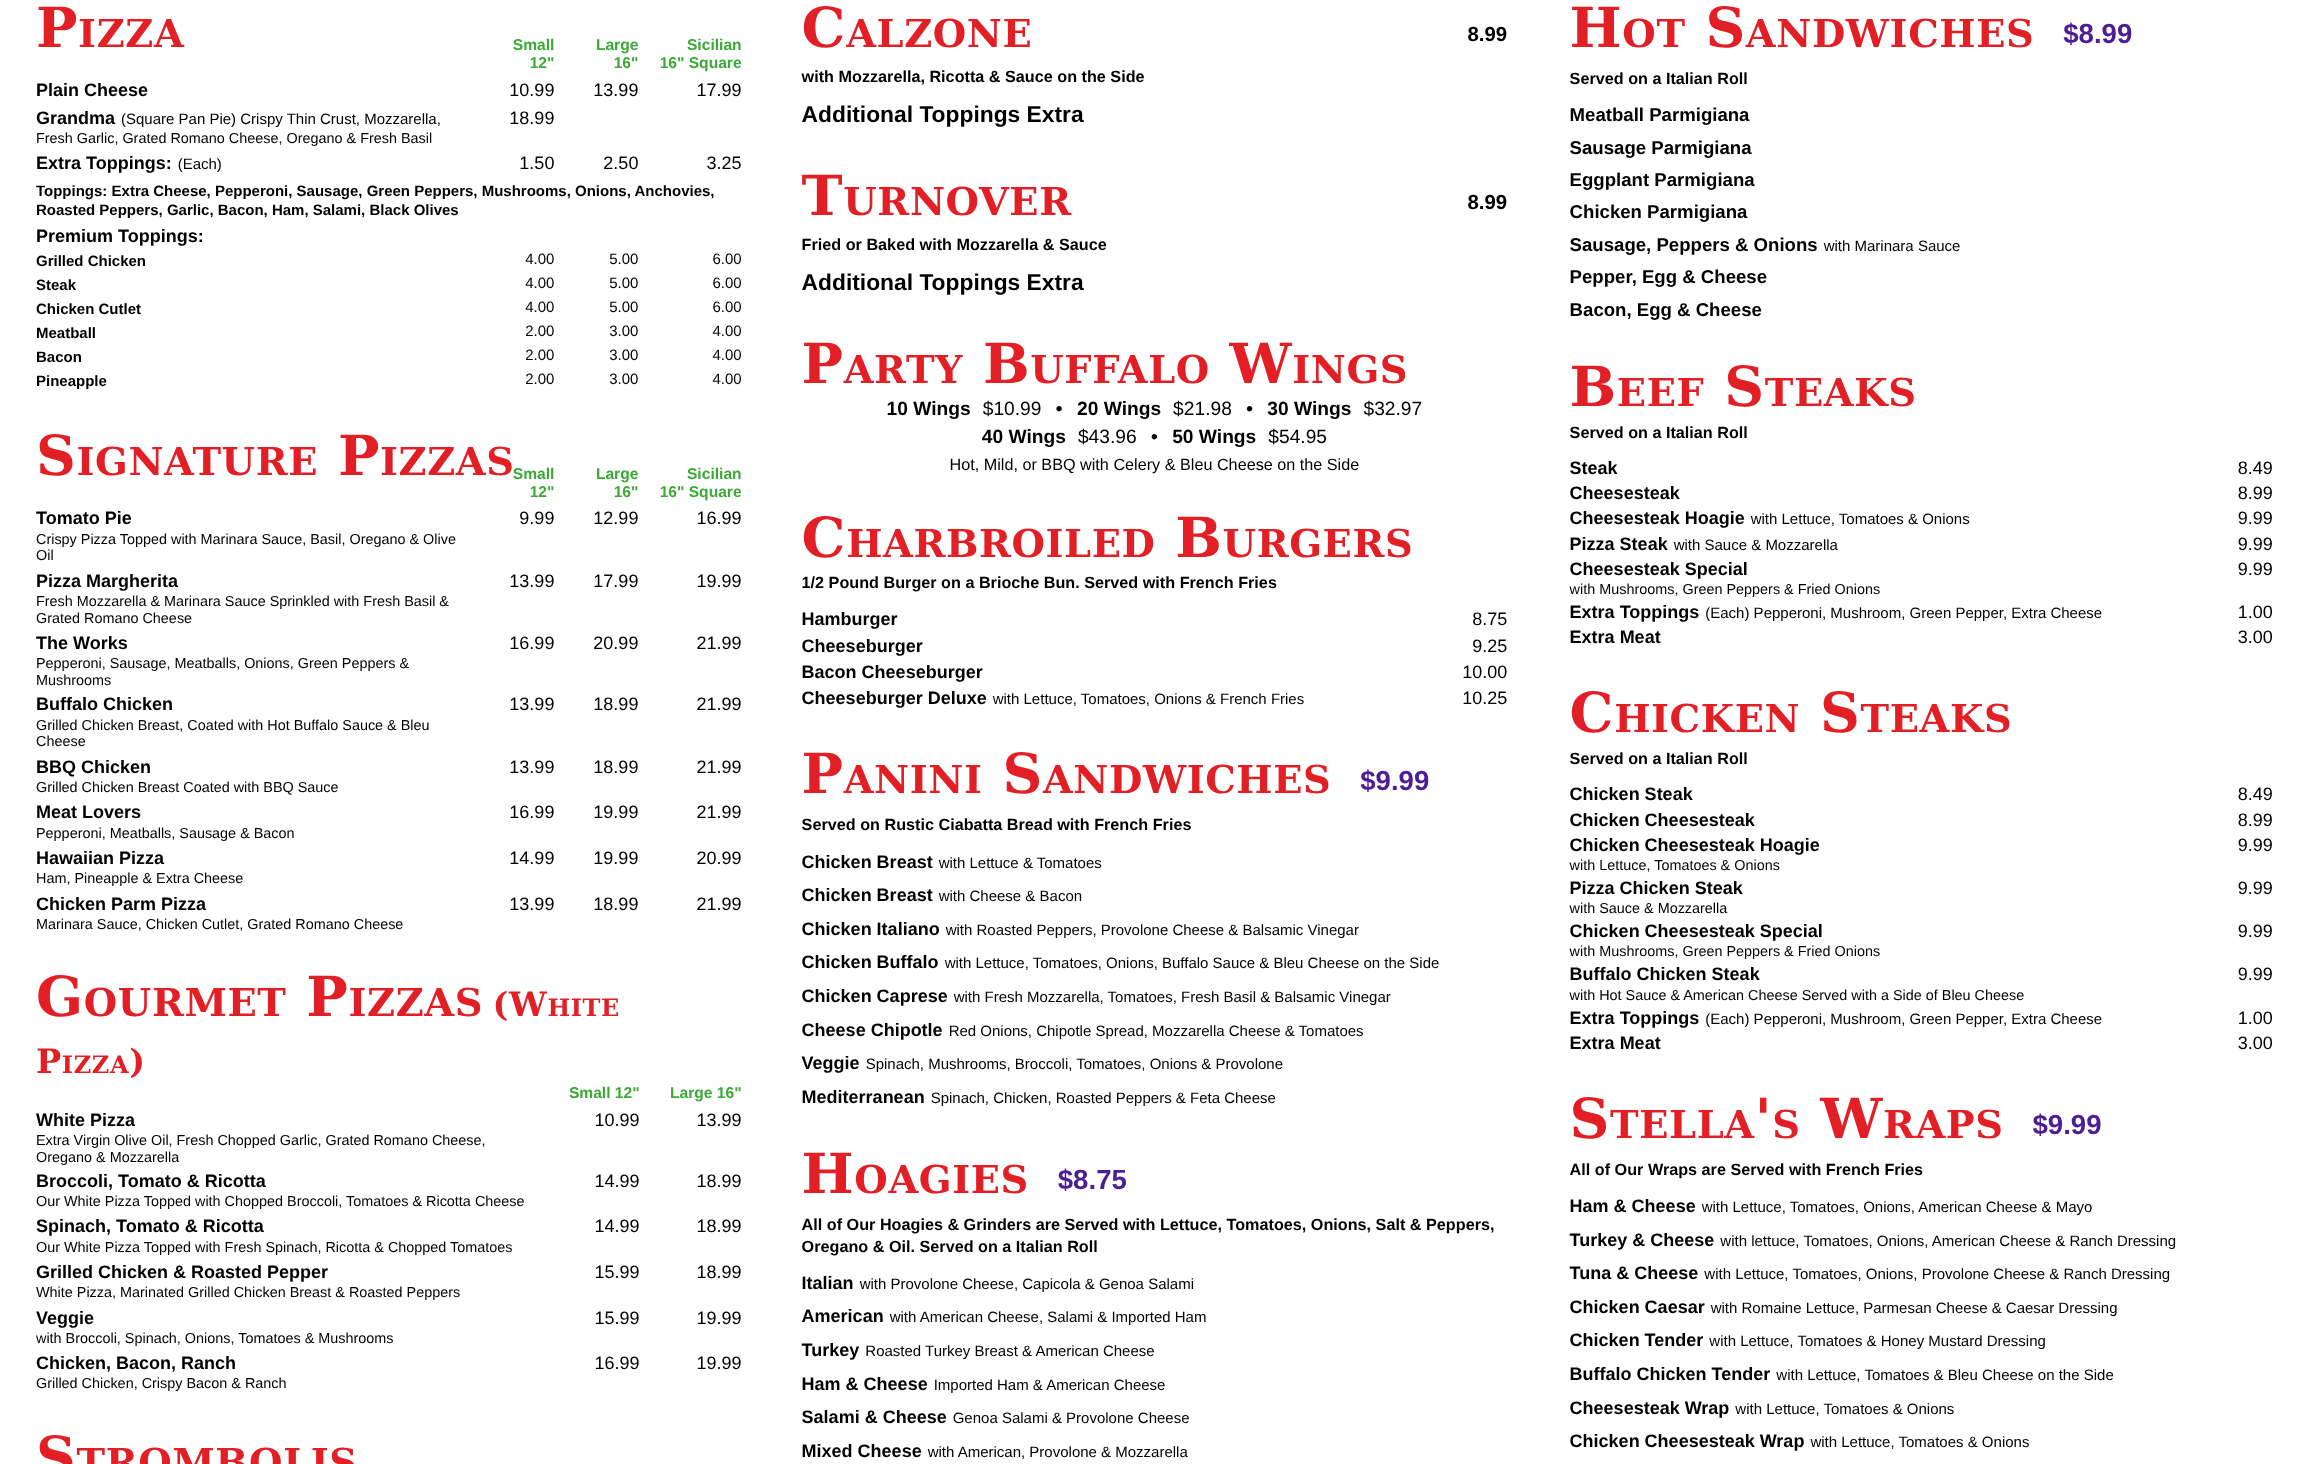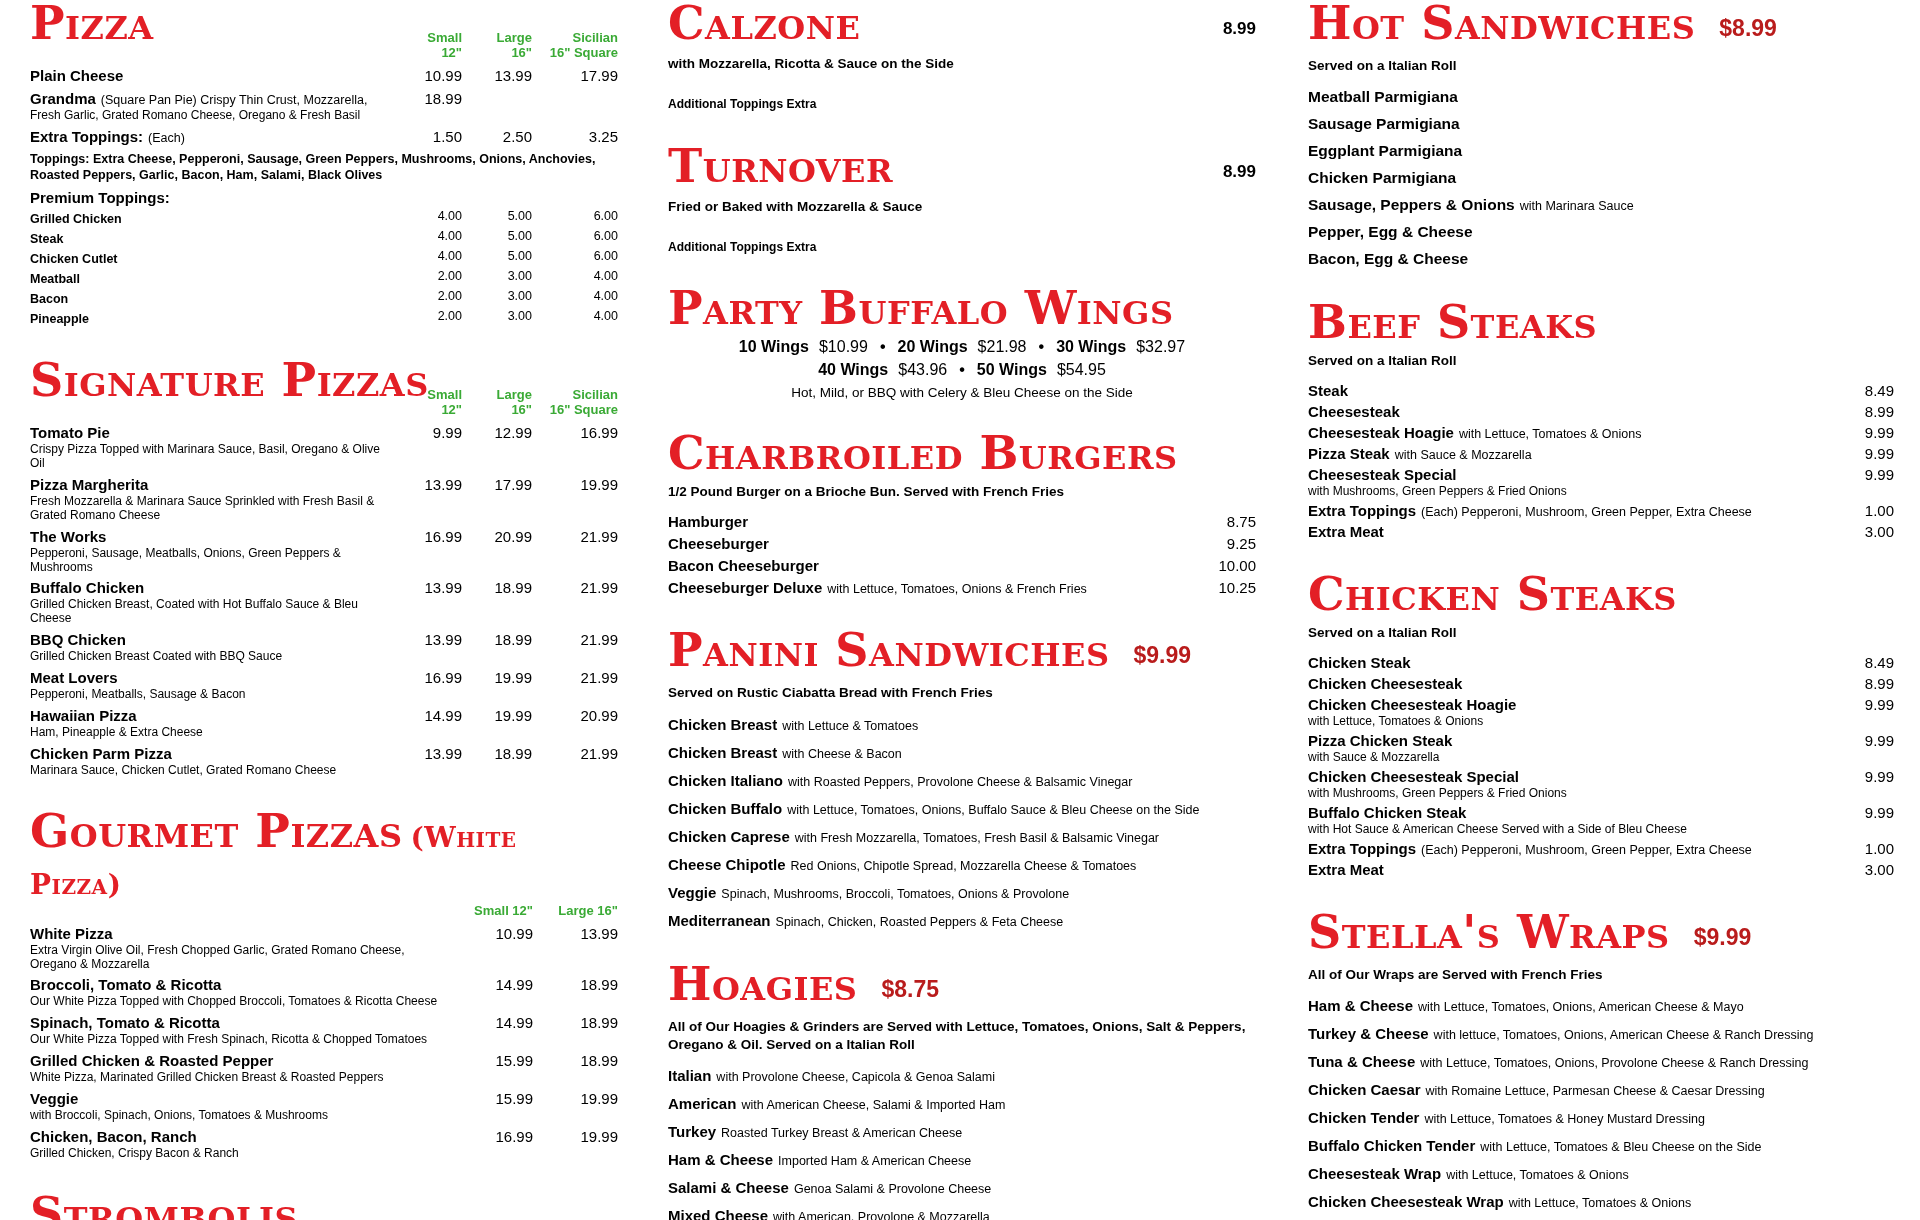--- a/index.html
+++ b/index.html
@@ -11,26 +11,26 @@
   #col1 { left:30px;  width:588px; }
   #col2 { left:668px; width:588px; }
   #col3 { left:1308px; width:586px; }
   .sec { margin-bottom:30px; }
   .sec-title { font-family:"DejaVu Serif","Liberation Serif",serif;
                font-variant:small-caps; font-weight:600; color:var(--red);
                font-size:46px; line-height:1.02; letter-spacing:.5px; margin-bottom:6px; }
   .sec-title-sub { font-size:28px; margin-left:8px; }
   .title-row { display:flex; align-items:baseline; gap:24px; }
   .title-row.between { justify-content:space-between; align-items:flex-end; }
-  .title-price { font-weight:bold; font-size:23px; color:#b91c1c; position:relative; top:-3px; }
+  .title-price { font-weight:bold; font-size:23px; color:#4c1d95; position:relative; top:-3px; }
   .right-price { font-weight:bold; font-size:17px; padding-bottom:14px; }
   .subtitle { font-weight:bold; font-size:13.5px; line-height:1.35; margin:4px 0 12px; }
   .subtitle.tight { margin:2px 0 4px; }
   .note-bold { font-weight:bold; font-size:12.5px; line-height:1.3; margin:4px 0; }
-  .note-bold.mt { margin-top:24px; font-size:12px; }
+  .note-bold.mt { margin-top:12px; font-size:19px; }
 
   .grid3 { display:grid; grid-template-columns:1fr 70px 70px 86px; }
   .grid2 { display:grid; grid-template-columns:1fr 85px 85px; }
   .head  { margin:-22px 0 6px; }
   .grid2.head { margin:-4px 0 6px; }
   .szh { color:var(--green); font-weight:bold; font-size:13px; line-height:1.15; text-align:right; }
   .row3, .row2 { margin-bottom:5px; }
   .name-cell { grid-column:1; padding-right:6px; }
   .item-name { font-weight:bold; font-size:15px; line-height:1.2; }
   .item-inline { font-weight:normal; font-size:12.5px; margin-left:5px; }

